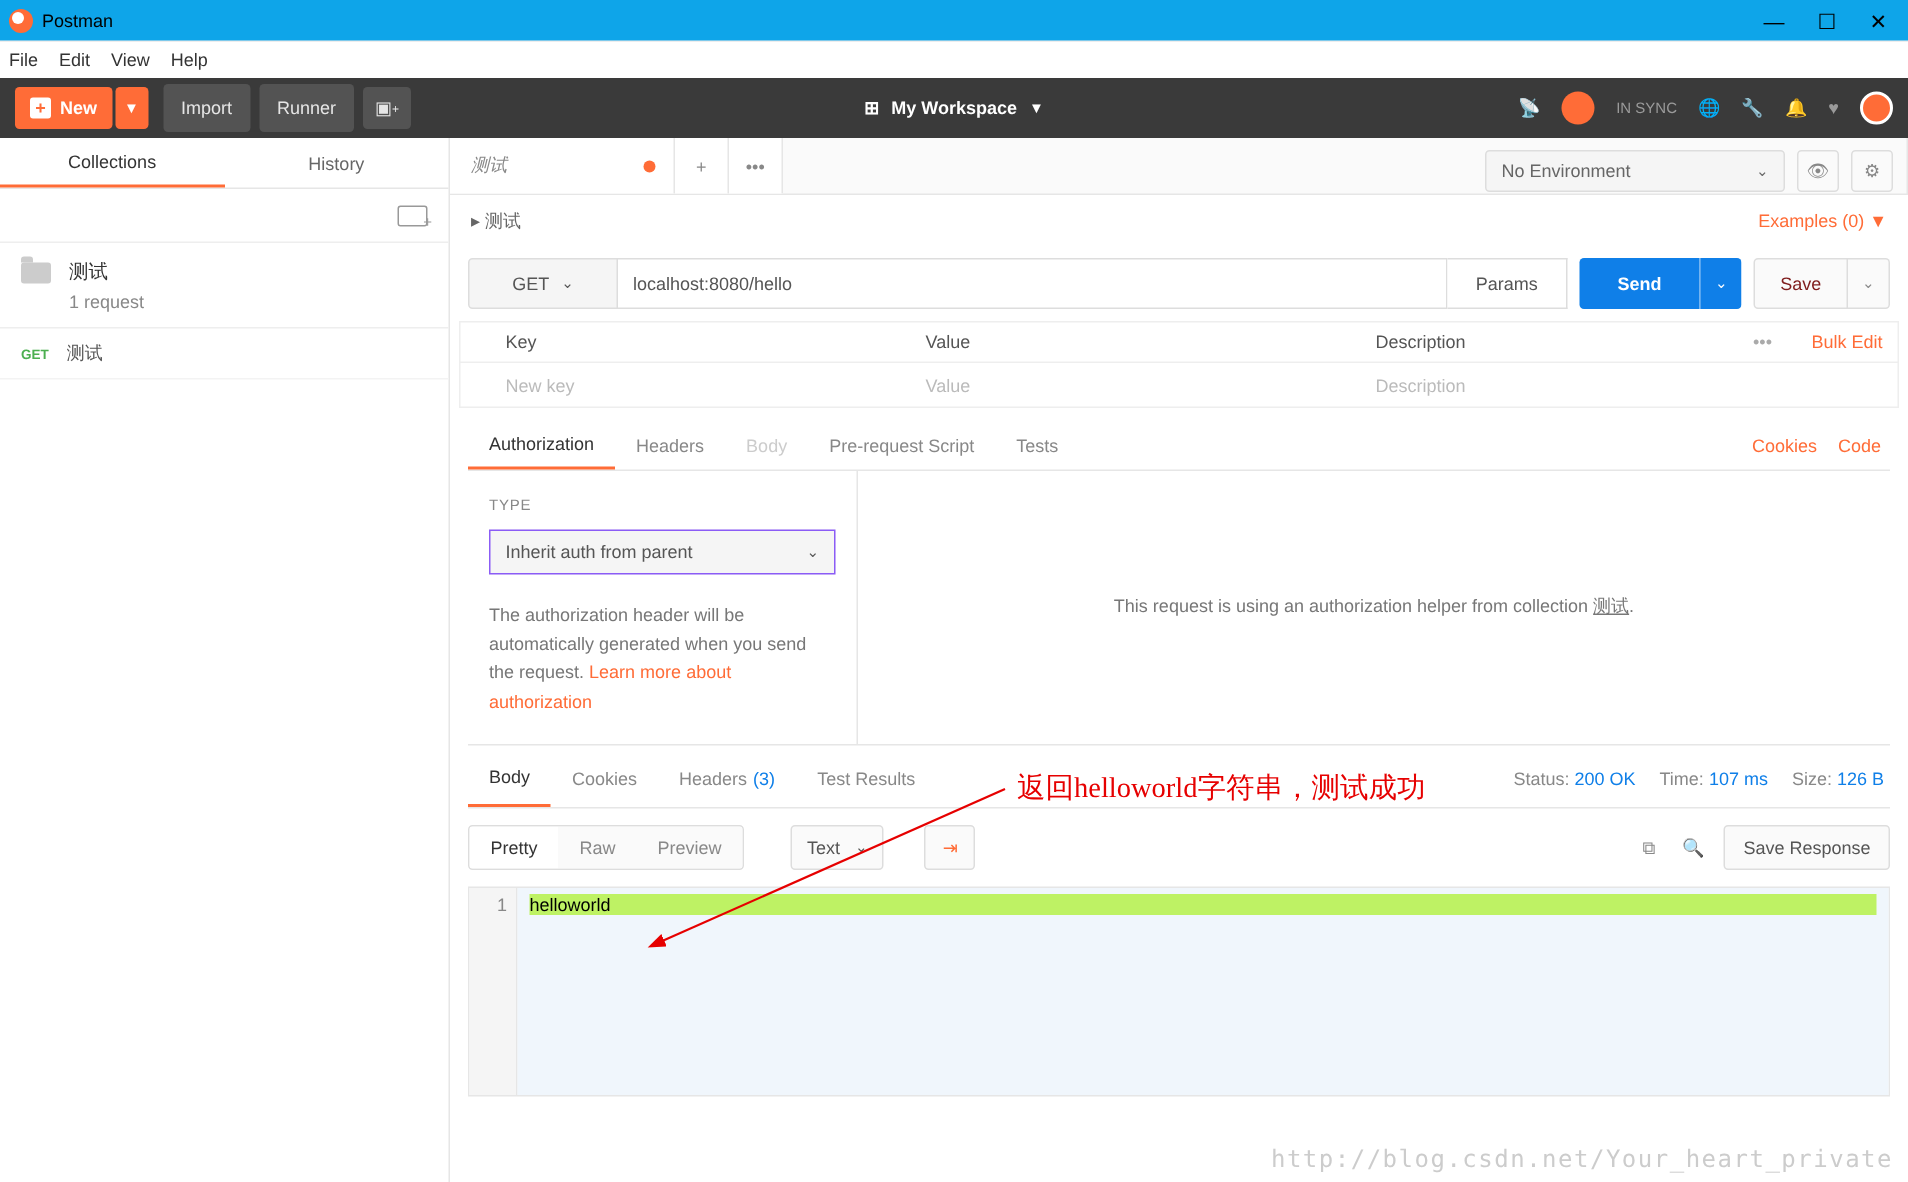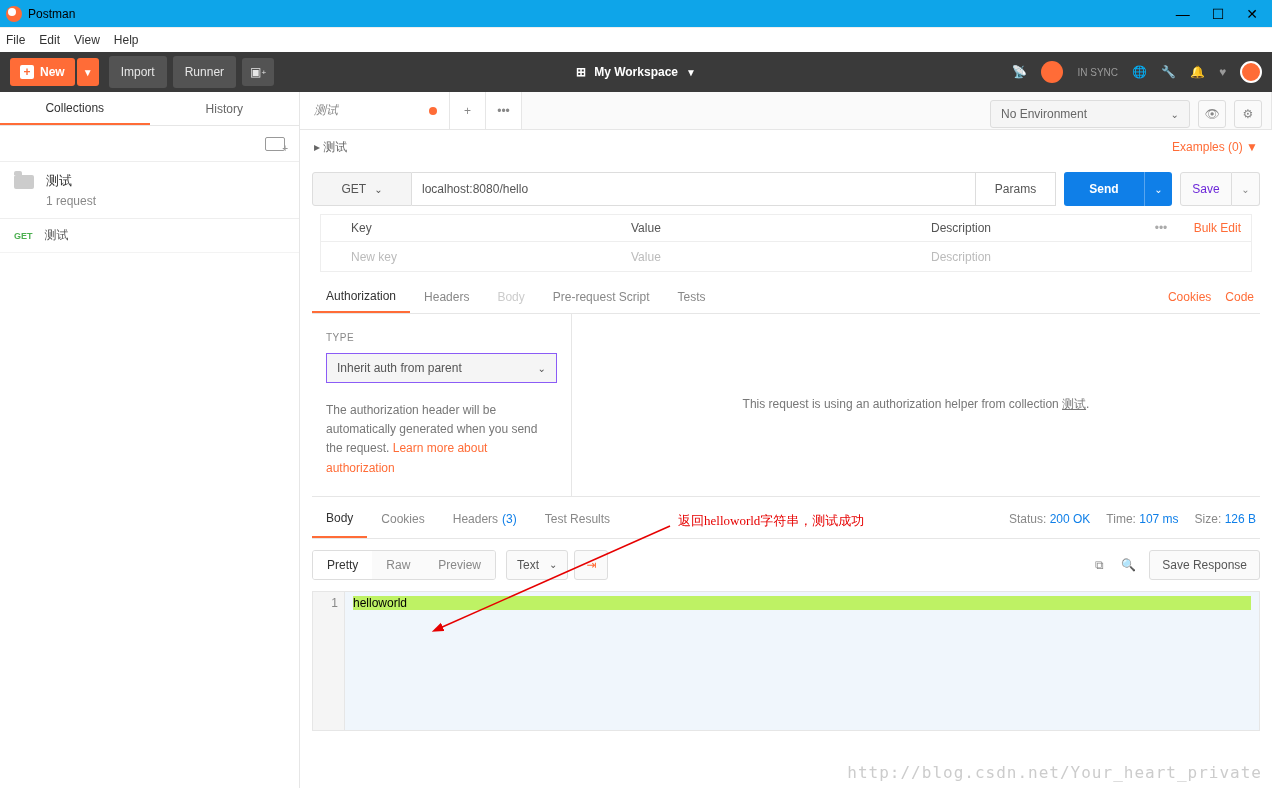--- a/index.html
+++ b/index.html
@@ -50,23 +50,23 @@
 .env-select{width:200px;height:28px;background:#f5f5f5;border:1px solid #ddd;border-radius:3px;display:flex;align-items:center;padding:0 10px;color:#666;justify-content:space-between}
 .icon-box{width:28px;height:28px;border:1px solid #ddd;border-radius:3px;display:flex;align-items:center;justify-content:center;color:#888;background:#fafafa}
 .breadcrumb-row{height:34px;display:flex;align-items:center;padding:0 14px;justify-content:space-between;color:#666}
 .examples{color:#ff6c37}
 .url-row{display:flex;padding:8px 12px;gap:0}
 .method-btn{width:100px;height:34px;background:#f5f5f5;border:1px solid #ddd;border-radius:3px 0 0 3px;display:flex;align-items:center;justify-content:center;gap:8px;color:#555;font-weight:500}
 .url-input{flex:1;height:34px;border:1px solid #ddd;border-left:none;padding:0 10px;color:#555}
 .params-btn{width:80px;height:34px;border:1px solid #ddd;border-left:none;display:flex;align-items:center;justify-content:center;color:#555;background:#fff}
 .send-btn{width:80px;height:34px;background:#0f7fe8;color:#fff;display:flex;align-items:center;justify-content:center;font-weight:bold;margin-left:8px;border-radius:3px 0 0 3px}
 .send-dd{width:28px;height:34px;background:#0f7fe8;border-left:1px solid rgba(255,255,255,.3);display:flex;align-items:center;justify-content:center;color:#fff;border-radius:0 3px 3px 0}
-.save-btn{width:52px;height:34px;border:1px solid #ddd;display:flex;align-items:center;justify-content:center;margin-left:8px;color:#6d28d9;border-radius:3px 0 0 3px;background:#fafafa}
+.save-btn{width:63px;height:34px;border:1px solid #ddd;display:flex;align-items:center;justify-content:center;margin-left:8px;color:#7f1d1d;border-radius:3px 0 0 3px;background:#fafafa}
 .save-dd{width:28px;height:34px;border:1px solid #ddd;border-left:none;display:flex;align-items:center;justify-content:center;color:#888;border-radius:0 3px 3px 0;background:#fafafa}
-.params-table{margin:0 20px}
+.params-table{margin:0 6px}
 .params-head{display:flex;border:1px solid #eee;height:28px;align-items:center;color:#555;font-size:11px}
 .params-head .c1{width:300px;padding-left:30px}
 .params-head .c2{width:300px;padding-left:10px}
 .params-head .c3{flex:1;padding-left:10px}
 .params-head .more{width:40px;text-align:center;color:#aaa}
 .params-head .bulk{width:70px;color:#ff6c37;text-align:right;padding-right:10px}
 .params-body{display:flex;border:1px solid #eee;border-top:none;height:30px;align-items:center;color:#bbb}
 .params-body .c1{width:300px;padding-left:30px}
 .params-body .c2{width:300px;padding-left:10px}
 .params-body .c3{flex:1;padding-left:10px}
@@ -82,34 +82,34 @@
 .auth-desc{color:#777;line-height:1.6}
 .auth-desc a{color:#ff6c37;text-decoration:none}
 .auth-right{flex:1;display:flex;align-items:center;justify-content:center;color:#777;padding:20px}
 .auth-right .u{text-decoration:underline}
 .resp-tabs{display:flex;border-bottom:1px solid #e6e6e6;margin:4px 12px 0;height:38px;align-items:center}
 .resp-tab{padding:0 14px;height:100%;display:flex;align-items:center;color:#888}
 .resp-tab.active{color:#333;border-bottom:2px solid #ff6c37}
 .resp-tab .count{color:#0f7fe8;margin-left:4px}
 .resp-status{margin-left:auto;display:flex;gap:16px;color:#888;padding-right:4px}
 .resp-status .v{color:#0f7fe8}
-.resp-toolbar{display:flex;align-items:center;margin:10px 12px;height:32px;gap:0}
+.resp-toolbar{display:flex;align-items:center;margin:10px 12px;height:32px;gap:21px}
 .view-tabs{display:flex;border:1px solid #ddd;border-radius:3px;overflow:hidden}
 .view-tab{padding:7px 14px;color:#888;background:#fafafa}
 .view-tab.active{background:#fff;color:#333}
 .fmt-select{height:30px;border:1px solid #ddd;display:flex;align-items:center;padding:0 10px;gap:10px;color:#555;margin-left:10px;border-radius:3px;background:#fafafa}
 .wrap-btn{height:30px;width:34px;border:1px solid #ddd;display:flex;align-items:center;justify-content:center;margin-left:6px;border-radius:3px;background:#fafafa;color:#ff6c37}
 .resp-toolbar-right{margin-left:auto;display:flex;align-items:center;gap:10px}
 .resp-toolbar-right .ic{width:20px;height:20px;display:flex;align-items:center;justify-content:center;color:#888}
 .save-resp{height:30px;border:1px solid #ddd;padding:0 12px;display:flex;align-items:center;color:#555;border-radius:3px;background:#fafafa}
 .code-area{margin:0 12px;border:1px solid #e6e6e6;display:flex;height:140px;background:#fff}
 .gutter{width:32px;background:#f5f5f5;border-right:1px solid #e6e6e6;text-align:right;padding:4px 6px;color:#888}
 .code-content{flex:1;padding:4px 8px;font-family:Consolas,monospace;background:#f0f6fc}
 .code-line{background:#bef264}
-.annotation{position:absolute;color:#e60000;font-family:SimSun,serif;font-size:13px;pointer-events:none}
+.annotation{position:absolute;color:#e60000;font-family:SimSun,serif;font-size:19px;pointer-events:none}
 .arrow-svg{position:absolute;pointer-events:none}
 .watermark{position:absolute;right:10px;bottom:6px;color:#ccc;font-size:16px;font-family:Consolas,monospace;letter-spacing:1px}
 .top-right-divider{width:1px;background:#e6e6e6;height:38px}
 .chev{font-size:10px}
 </style>
 </head>
 <body>
 
 <div class="titlebar">
   <div class="logo"></div>

